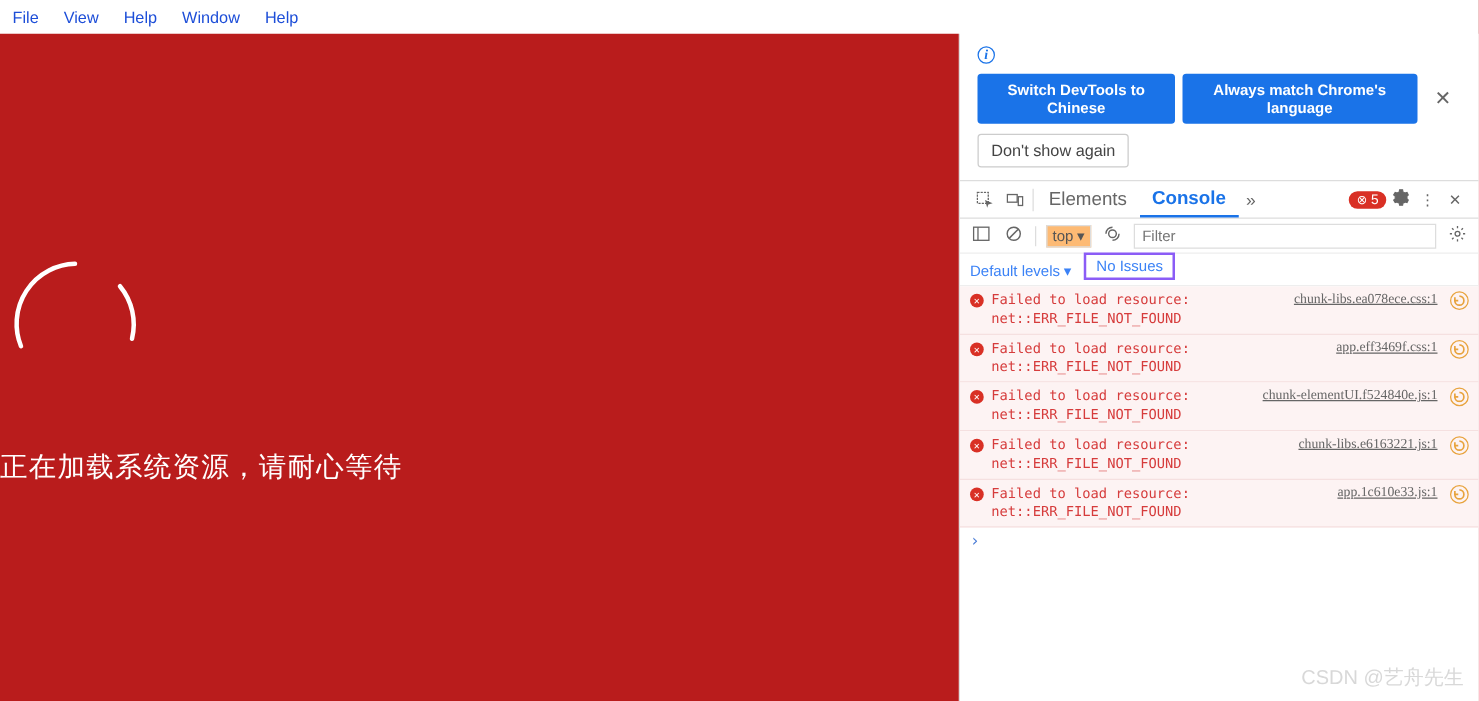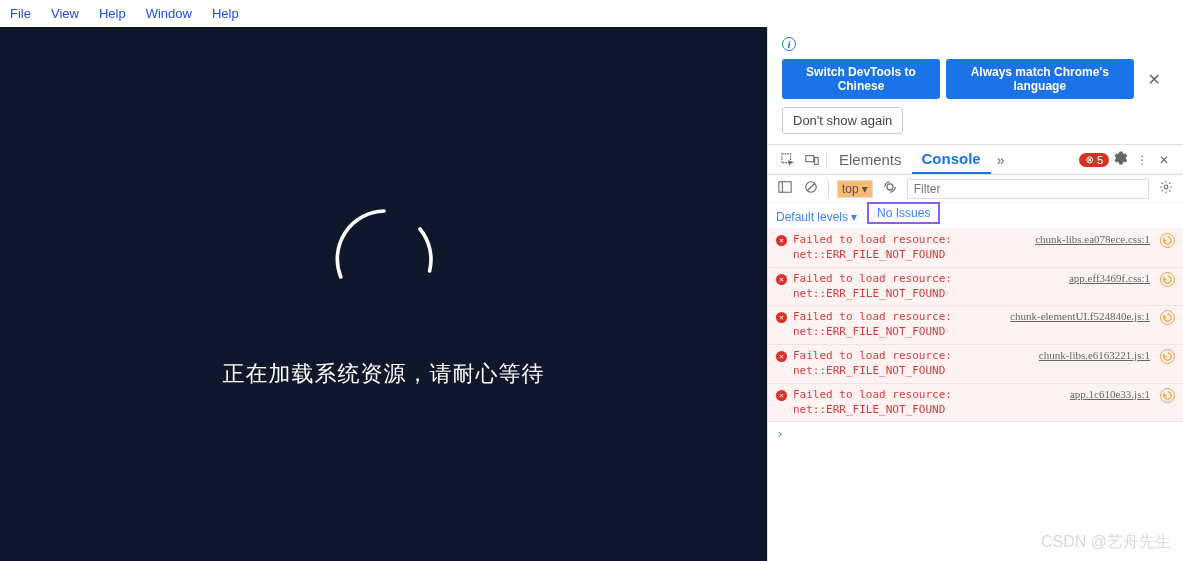--- a/index.html
+++ b/index.html
@@ -1,21 +1,21 @@
 <!DOCTYPE html>
 <html><head>
 <meta charset="utf-8">
 <style>
 * { box-sizing: border-box; margin: 0; padding: 0; }
 body { font-family: Arial, sans-serif; font-size: 12px; width: 1183px; height: 561px; overflow: hidden; background: #fff; }
 .root { display: flex; flex-direction: column; height: 100%; }
 .menubar { display: flex; gap: 0; padding: 4px 0; font-size: 13px; color: #1d4ed8; text-align: right; }
 .menubar span { padding: 2px 10px; cursor: default; }
 .main { flex: 1; display: flex; min-height: 0; }
-.left-pane { flex: 1; background: #0f172a; position: relative; display: flex; flex-direction: column; align-items: center; justify-content: center; }
+.left-pane { flex: 1; background: #b91c1c; position: relative; display: flex; flex-direction: column; justify-content: center; }
 .spinner { width: 120px; height: 120px; position: relative; margin-bottom: 40px; }
 .spinner svg { width: 100%; height: 100%; }
 .loading-text { color: #fff; font-size: 22px; letter-spacing: 1px; }
 .right-pane { width: 416px; border-left: 1px solid #ddd; display: flex; flex-direction: column; background: #fff; }
 .banner { padding: 10px 14px 0 14px; border-bottom: 1px solid #ddd; }
 .banner-row1 { display: flex; align-items: center; gap: 8px; margin-bottom: 8px; }
 .info-icon { width: 14px; height: 14px; border: 1.5px solid #1a73e8; border-radius: 50%; display: inline-flex; align-items: center; justify-content: center; color: #1a73e8; font-size: 11px; font-weight: bold; font-style: italic; font-family: serif; }
 .banner-msg { color: #444; font-size: 13px; }
 .banner-row2 { display: flex; align-items: center; gap: 6px; margin-bottom: 8px; }
 .btn-blue { background: #1a73e8; color: #fff; border: none; padding: 6px 10px; font-size: 12px; border-radius: 3px; cursor: pointer; font-weight: 600; }

